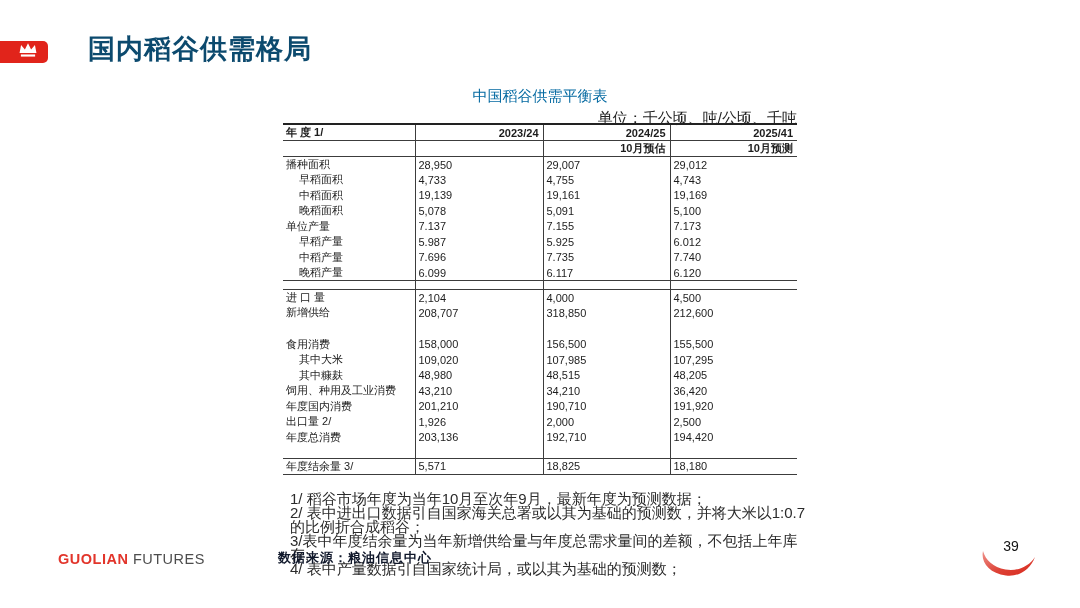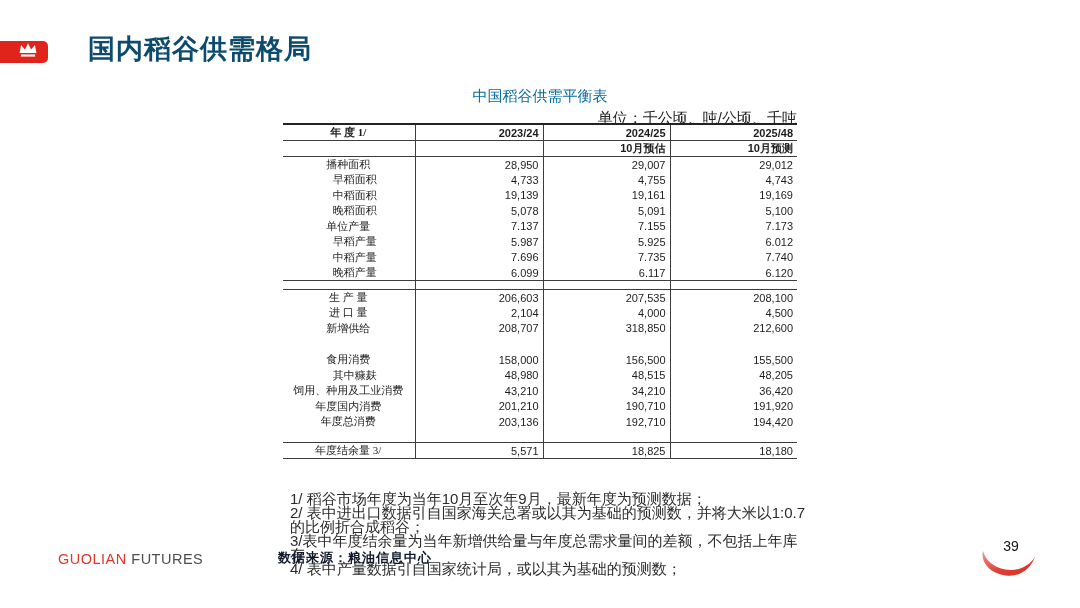--- a/index.html
+++ b/index.html
@@ -33,40 +33,40 @@
     position: absolute; left: 283px; top: 109px; width: 514px;
     text-align: right; font-size: 15px; color: #222;
   }
   table.balance {
     position: absolute; left: 283px; top: 123px; width: 514px;
     border-collapse: collapse; table-layout: fixed;
     font-size: 11px; color: #1c1c1c;
   }
   table.balance td, table.balance th { padding: 0 4px 0 3px; height: 15.5px; font-weight: normal; vertical-align: middle; }
   table.balance td + td, table.balance th + th { border-left: 1px solid #3c3c3c; }
-  table.balance .num { text-align: right; }
-  table.balance .lbl { text-align: center; white-space: nowrap; font-family: Liberation Serif, serif; }
+  table.balance .num { }
+  table.balance .lbl { text-align: left; white-space: nowrap; }
   table.balance .ind { padding-left: 16px; }
   tr.bt td, tr.bt th { border-top: 1px solid #3c3c3c; }
   tr.bb td, tr.bb th { border-bottom: 1px solid #3c3c3c; }
   tr.topline th { border-top: 2px solid #222; }
   tr.hdr th { font-weight: bold; }
   tr.hdr .year { text-align: right; padding-left: 44px; }
   tr.spacer td { height: auto; }
   
   .footnotes {
     position: absolute; left: 290px; top: 492px; width: 520px;
     font-size: 15px; color: #2b2b2b; line-height: 14px;
   }
   
   .brand {
     position: absolute; left: 58px; top: 551px;
     font-size: 14.5px; letter-spacing: 0.5px;
   }
-  .brand .red { color: #e2352b; font-weight: normal; text-align: right; }
+  .brand .red { color: #e2352b; font-weight: bold; text-align: right; }
   .brand .gray { color: #4d4d4d; }
   .datasource {
     position: absolute; left: 278px; top: 549px;
     font-size: 13px; font-weight: bold; color: #0f172a;
     letter-spacing: 1px;
   }
   .pagenum {
     position: absolute; left: 994px; top: 538px; width: 34px;
     text-align: center; font-size: 14px; color: #111;
   }
@@ -93,21 +93,21 @@
     <col style="width:132px">
       <col style="width:128px">
       <col style="width:127px">
       <col style="width:127px">
   </colgroup>
   <thead>
     <tr class="hdr topline bb">
       <th class="lbl">年 度 1/</th>
       <th class="year">2023/24</th>
       <th class="year">2024/25</th>
-      <th class="year">2025/48</th>
+      <th class="year">2025/41</th>
     </tr>
     <tr class="hdr bb">
       <th class="lbl"></th>
       <th class="year"></th>
       <th class="year">10月预估</th>
       <th class="year">10月预测</th>
     </tr>
   </thead>
   <tbody>
       <tr>
@@ -158,26 +158,20 @@
         <td class="num">6.117</td>
         <td class="num">6.120</td>
       </tr>
       <tr class="spacer bb">
         <td style="height: 9px;"></td>
         <td style="height: 9px;"></td>
         <td style="height: 9px;"></td>
         <td style="height: 9px;"></td>
       </tr>
       <tr>
-        <td class="lbl">生 产 量</td>
-        <td class="num">206,603</td>
-        <td class="num">207,535</td>
-        <td class="num">208,100</td>
-      </tr>
-      <tr>
         <td class="lbl">进 口 量</td>
         <td class="num">2,104</td>
         <td class="num">4,000</td>
         <td class="num">4,500</td>
       </tr>
       <tr>
         <td class="lbl">新增供给</td>
         <td class="num">208,707</td>
         <td class="num">318,850</td>
         <td class="num">212,600</td>
@@ -188,36 +182,48 @@
         <td style="height: 16px;"></td>
         <td style="height: 16px;"></td>
       </tr>
       <tr>
         <td class="lbl">食用消费</td>
         <td class="num">158,000</td>
         <td class="num">156,500</td>
         <td class="num">155,500</td>
       </tr>
       <tr>
+        <td class="lbl ind">其中大米</td>
+        <td class="num">109,020</td>
+        <td class="num">107,985</td>
+        <td class="num">107,295</td>
+      </tr>
+      <tr>
         <td class="lbl ind">其中糠麸</td>
         <td class="num">48,980</td>
         <td class="num">48,515</td>
         <td class="num">48,205</td>
       </tr>
       <tr>
         <td class="lbl">饲用、种用及工业消费</td>
         <td class="num">43,210</td>
         <td class="num">34,210</td>
         <td class="num">36,420</td>
       </tr>
       <tr>
         <td class="lbl">年度国内消费</td>
         <td class="num">201,210</td>
         <td class="num">190,710</td>
         <td class="num">191,920</td>
+      </tr>
+      <tr>
+        <td class="lbl">出口量 2/</td>
+        <td class="num">1,926</td>
+        <td class="num">2,000</td>
+        <td class="num">2,500</td>
       </tr>
       <tr>
         <td class="lbl">年度总消费</td>
         <td class="num">203,136</td>
         <td class="num">192,710</td>
         <td class="num">194,420</td>
       </tr>
       <tr class="spacer">
         <td style="height: 13px;"></td>
         <td style="height: 13px;"></td>

